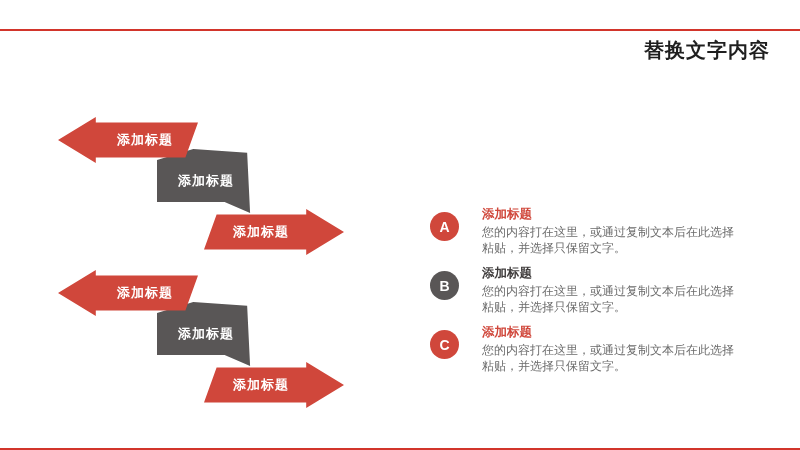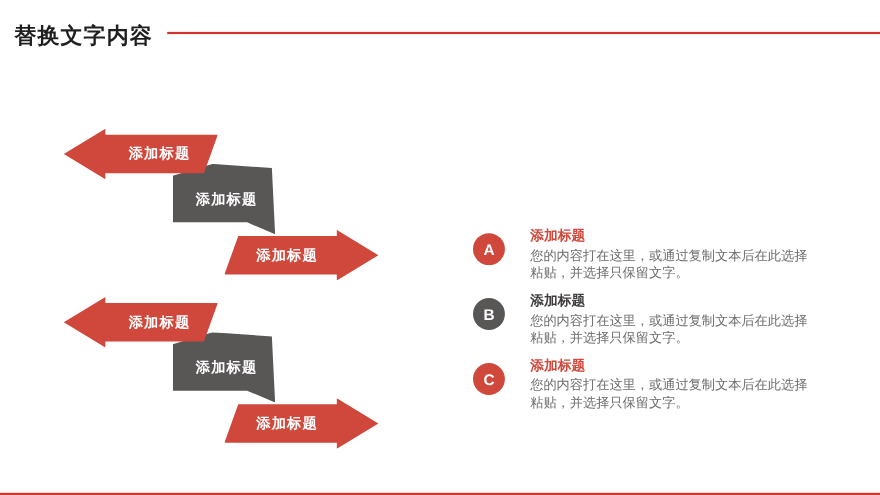--- a/index.html
+++ b/index.html
@@ -7,21 +7,21 @@
     width:800px;height:450px;background:#ffffff;overflow:hidden;position:relative;
     font-family:"Liberation Sans","DejaVu Sans",sans-serif;
   }
   .slide{position:absolute;inset:0;background:#fff;}
 
   
   .header{position:absolute;left:0;top:16px;width:800px;height:34px;}
   .header .rule{position:absolute;left:0;right:0;top:13px;height:2px;background:var(--rule,#d2352b);}
   .header .title{
     position:absolute;left:0;right:0;top:0;height:34px;line-height:34px;
-    text-align:left;margin:0;font-size:20px;font-weight:bold;color:var(--title-text,#1f1f1f);
+    text-align:right;margin:17px;font-size:20px;font-weight:bold;color:var(--title-text,#1f1f1f);
     letter-spacing:1px;pointer-events:none;
   }
   .header .title span{background:#ffffff;padding:0 13px;}
 
   
   .group{position:absolute;left:58px;width:290px;height:140px;}
   .g1{top:117px;}
   .g2{top:270px;}
   .shape{
     position:absolute;display:flex;align-items:center;justify-content:center;

